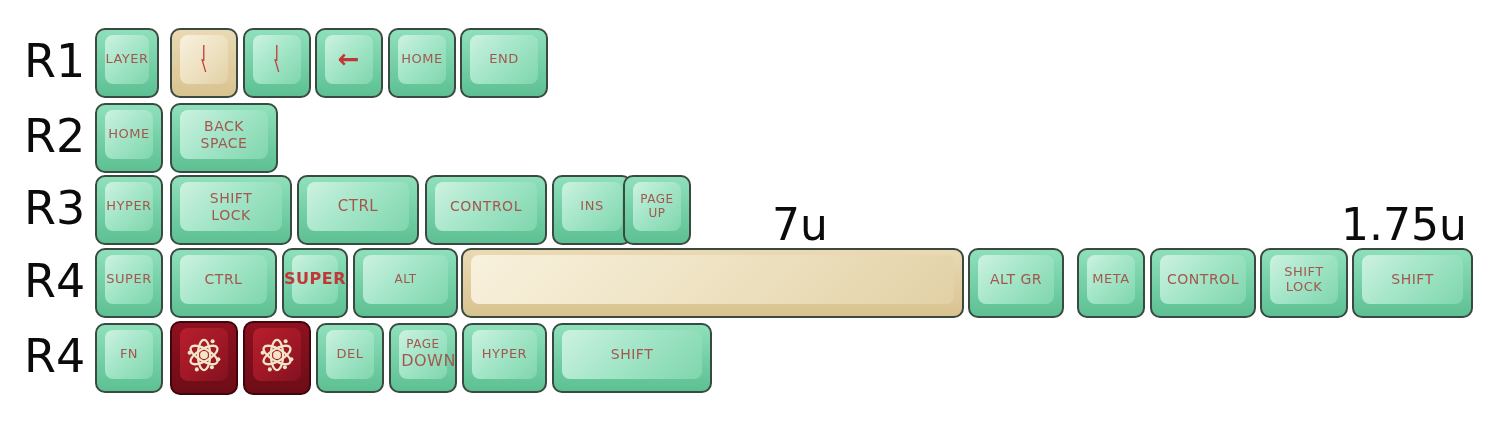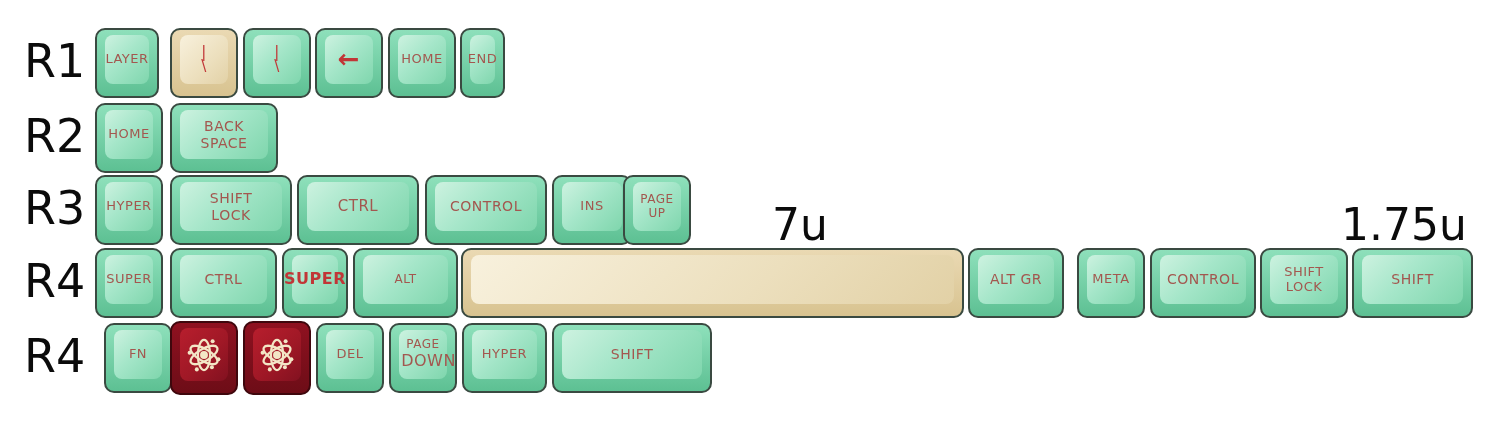--- a/index.html
+++ b/index.html
@@ -66,21 +66,21 @@
     <div class="key green legend-bright legend-bold" style="left: 315px; width: 68px; top: 28px;">
       <div class="face">
         <div class="legend-line" style="font-size: 26px;">←</div>
       </div>
     </div>
     <div class="key green" style="left: 388px; width: 68px; top: 28px;">
       <div class="face">
         <div class="legend-line">HOME</div>
       </div>
     </div>
-    <div class="key green" style="left: 460px; width: 45px; top: 28px;">
+    <div class="key green" style="left: 460px; width: 88px; top: 28px;">
       <div class="face">
         <div class="legend-line">END</div>
       </div>
     </div>
     <div class="row-label" style="top: 113px;">R2</div>
     <div class="key green" style="left: 95px; width: 68px; top: 103px;">
       <div class="face">
         <div class="legend-line">HOME</div>
       </div>
     </div>
@@ -167,21 +167,21 @@
         <div class="legend-line" style="font-size: 13px;">SHIFT</div>
         <div class="legend-line" style="font-size: 13px;">LOCK</div>
       </div>
     </div>
     <div class="key green" style="left: 1352px; width: 121px; top: 248px;">
       <div class="face">
         <div class="legend-line" style="font-size: 14px;">SHIFT</div>
       </div>
     </div>
     <div class="row-label" style="top: 333px;">R4</div>
-    <div class="key green" style="left: 104px; width: 68px; top: 323px;">
+    <div class="key green" style="left: 95px; width: 68px; top: 323px;">
       <div class="face">
         <div class="legend-line">FN</div>
       </div>
     </div>
     <div class="key red" style="left: 170px; width: 68px; top: 321px; height: 74px;">
       <div class="face">
         <svg class="atom-svg" viewBox="0 0 64 64">
           <g fill="none" stroke="#f3e6c6" stroke-width="3.2">
             <ellipse cx="32" cy="32" rx="21" ry="8.5" transform="rotate(90 32 32)"></ellipse>
             <ellipse cx="32" cy="32" rx="21" ry="8.5" transform="rotate(30 32 32)"></ellipse>

